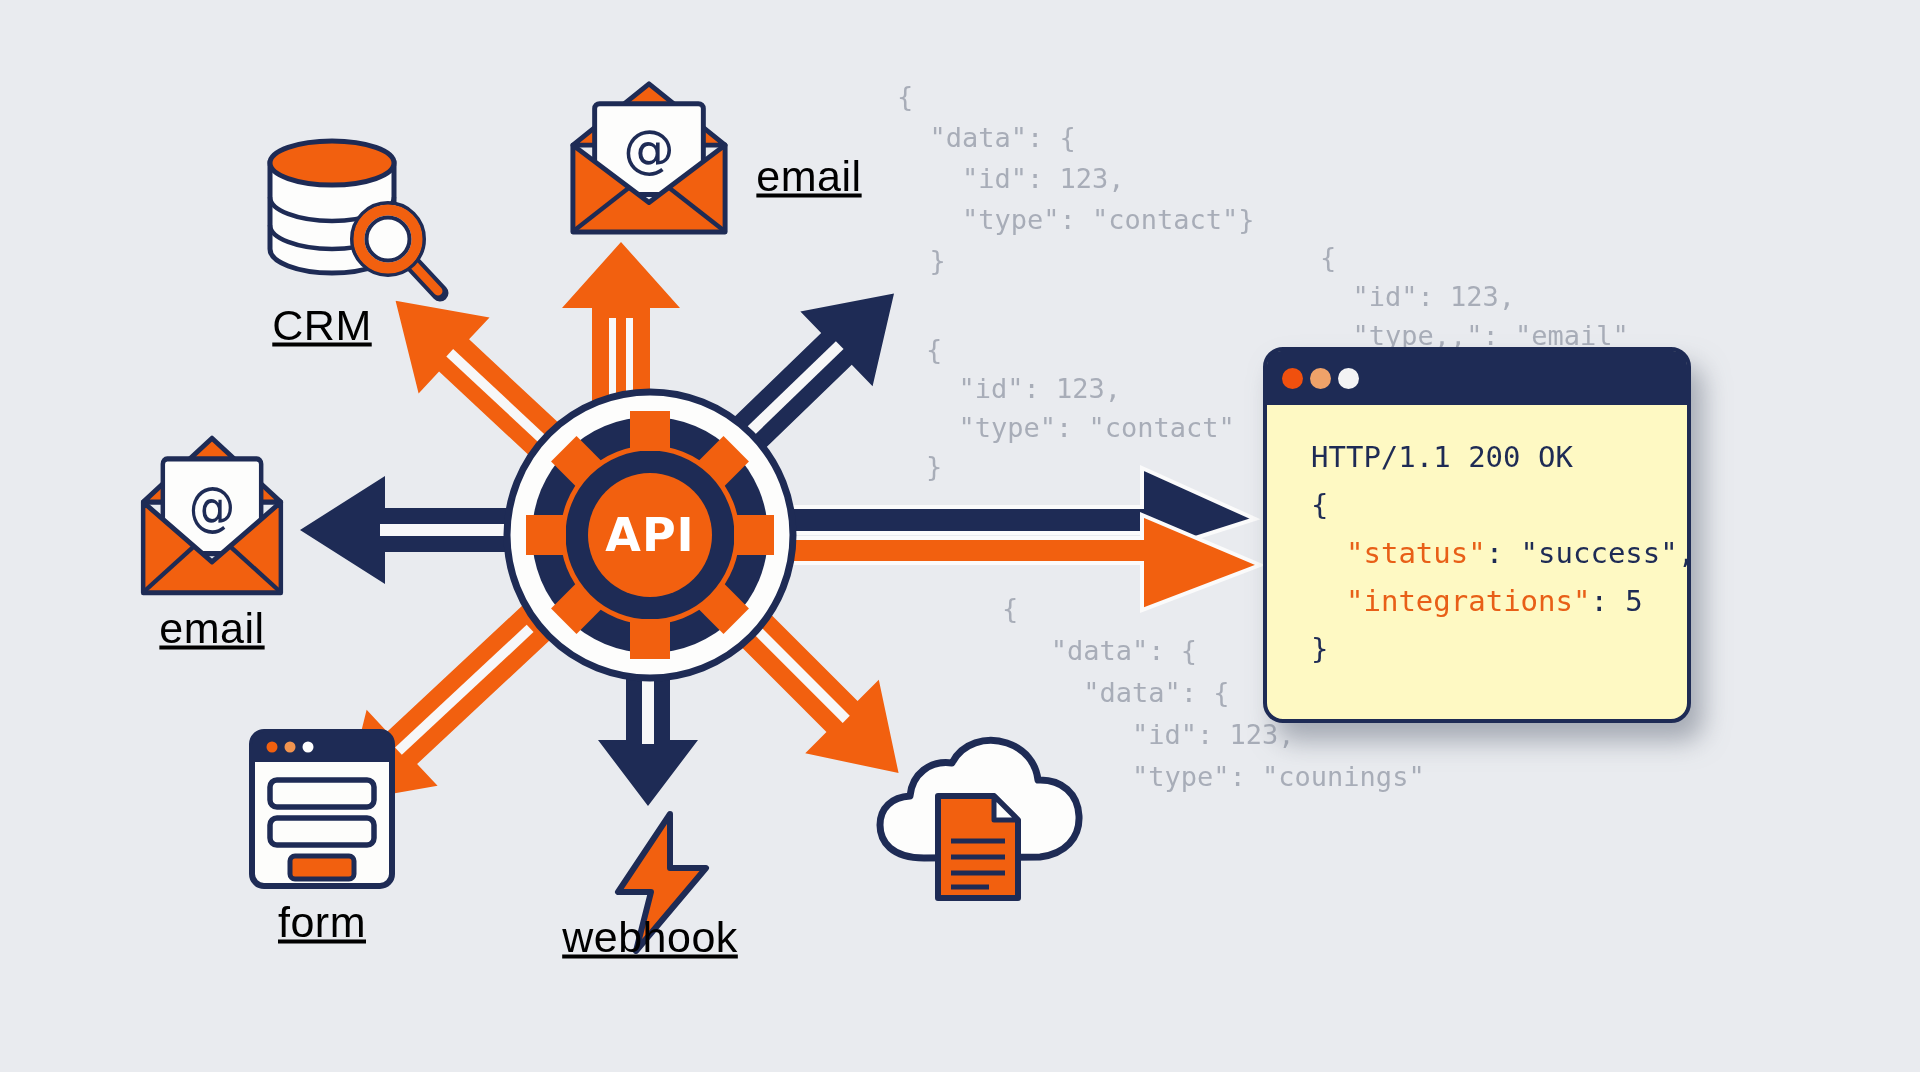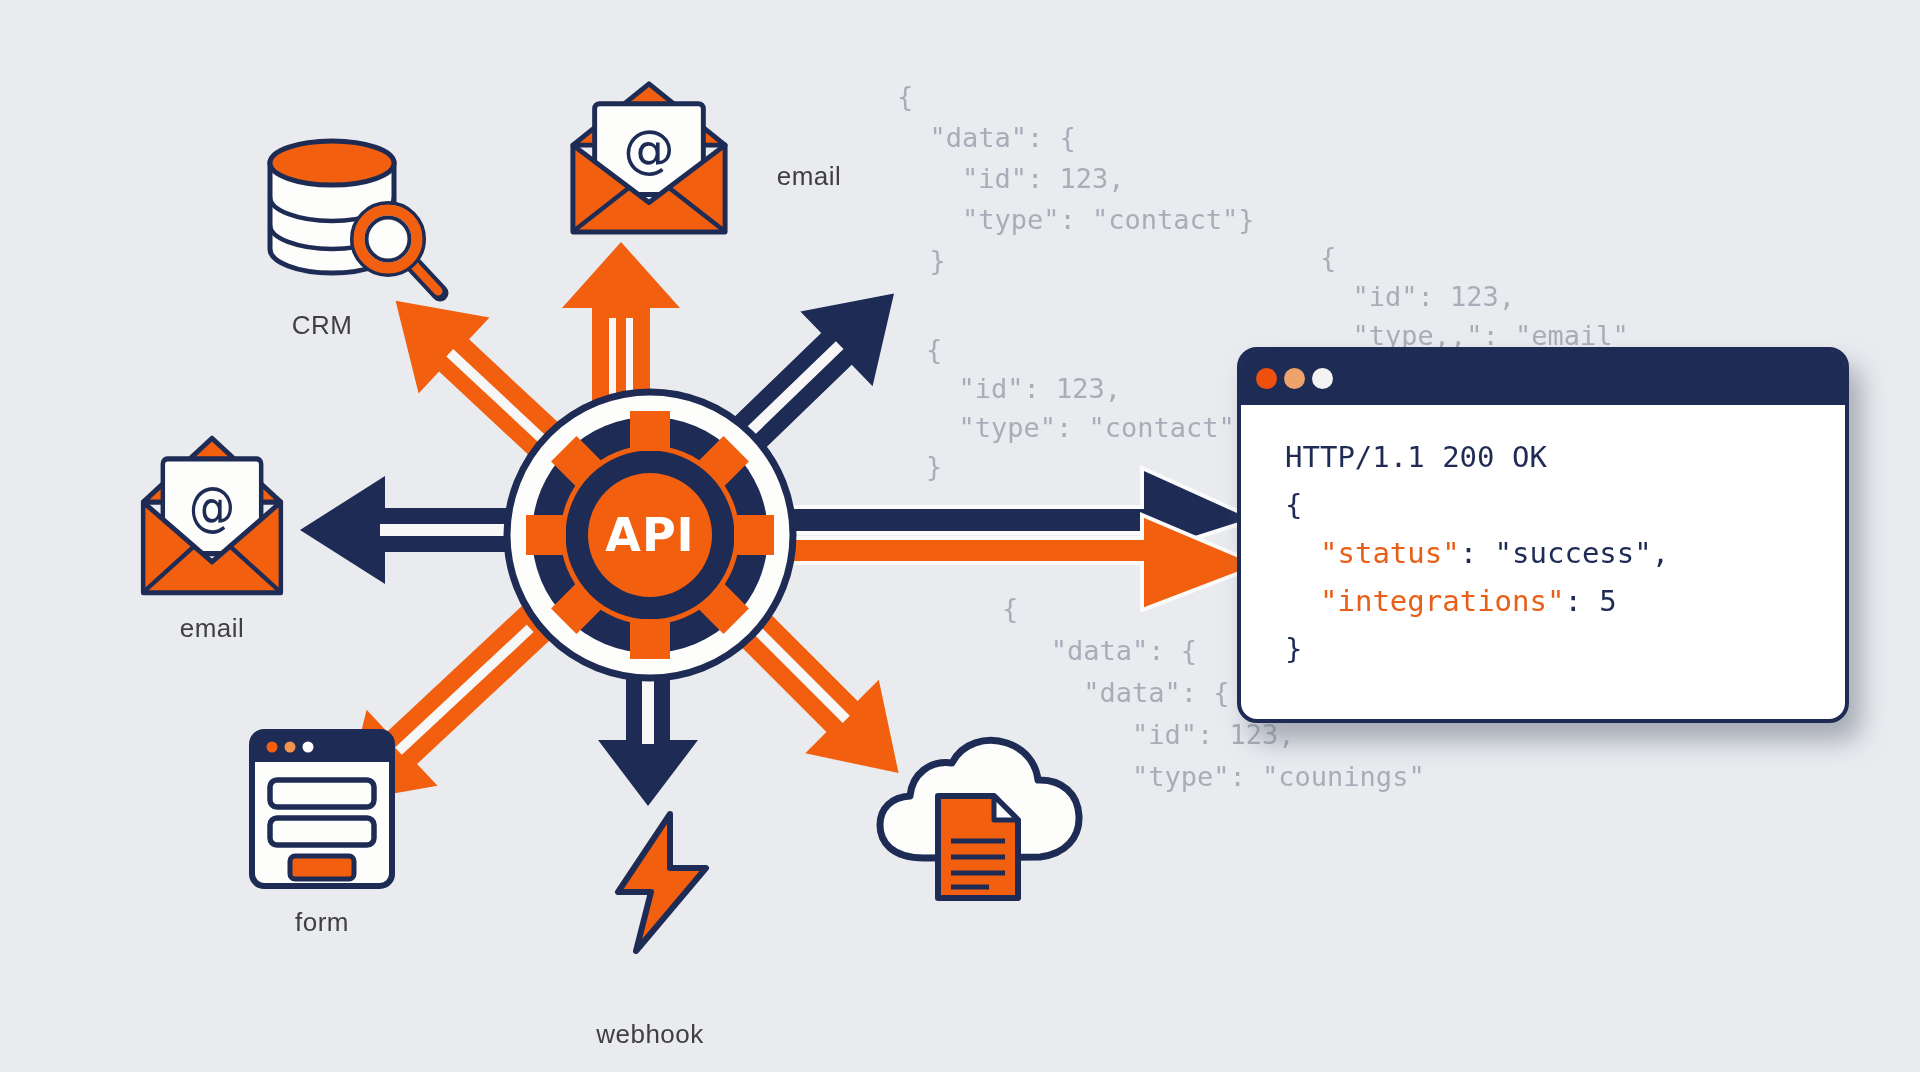--- a/index.html
+++ b/index.html
@@ -14,29 +14,29 @@
   .sn-top    { left:897px;  top:76px; }
   .sn-right  { left:1320px; top:238px; line-height:39px; }
   .sn-middle { left:926px;  top:330px; line-height:39px; }
   .sn-bottom { left:1002px; top:588px; line-height:42px; }
 
   
   .arrow { position:absolute; z-index:2; }
 
   
   .icon { position:absolute; z-index:3; }
-  .node-label { position:absolute; z-index:3; font-size:26px; font-weight:500;
-                color:#404040; transform:translate(-50%,-50%); white-space:nowrap;
-                letter-spacing:.5px; }
+  .node-label { position:absolute; z-index:3; font-size:43px; font-weight:500;
+                color:#000000; transform:translate(-50%,-50%); white-space:nowrap;
+                letter-spacing:.5px;text-decoration:underline; }
 
   .hub { position:absolute; left:498px; top:383px; z-index:3; }
 
   
-  .window { position:absolute; left:1237px; top:347px; width:612px; height:376px; z-index:4;
-            background:#ffffff; border:4px solid #1e2b55; border-radius:20px;
+  .window { position:absolute; left:1263px; top:347px; width:428px; height:376px; z-index:4;
+            background:#fef9c3; border:4px solid #1e2b55; border-radius:20px;
             box-shadow:12px 18px 26px rgba(110,116,132,.55); }
   .titlebar { height:54px; background:#1e2b55; border-radius:14px 14px 0 0;
               display:flex; align-items:center; padding-left:15px; gap:7px; }
   .dot { width:21px; height:21px; border-radius:50%; }
   .dot-1 { background:#f0500e; }
   .dot-2 { background:#efa269; }
   .dot-3 { background:#f3f3f4; }
   .win-body { padding:28px 0 0 44px; font-family:"DejaVu Sans Mono", monospace;
               font-size:29px; line-height:48px; color:#1e2b55; }
   .win-body div { white-space:pre; }
@@ -179,21 +179,21 @@
     <circle cx="60" cy="19" r="5.5" fill="#ffffff"></circle>
     <rect x="22" y="52" width="104" height="27" rx="7" fill="#fdfdfb" stroke="#1e2b55" stroke-width="5.5"></rect>
     <rect x="22" y="90" width="104" height="27" rx="7" fill="#fdfdfb" stroke="#1e2b55" stroke-width="5.5"></rect>
     <rect x="42" y="128" width="64" height="23" rx="5" fill="#f2600f" stroke="#1e2b55" stroke-width="5"></rect>
   </svg>
   <div class="node-label" style="left:322px; top:922px;text-align:center;">form</div>
 
   <svg class="icon" style="left:606px; top:810px;" width="110" height="145" viewBox="0 0 110 145">
     <path d="M64 4 L12 82 H45 L30 141 L100 58 H64 Z" fill="#f2600f" stroke="#1e2b55" stroke-width="6" stroke-linejoin="round"></path>
   </svg>
-  <div class="node-label" style="left:650px; top:1034px;">webhook</div>
+  <div class="node-label" style="left:650px; top:937px;">webhook</div>
 
   <svg class="icon" style="left:872px; top:726px;" width="212" height="182" viewBox="0 0 212 182">
     <path d="M52 132 C 20 132 8 116 8 99 C 8 82 20 71 38 70 C 40 48 58 34 80 37 C 90 17 114 10 135 17 C 153 23 164 37 166 54 C 190 53 206 68 207 90 C 208 112 193 128 168 131 Z" fill="#fdfdfc" stroke="#1e2b55" stroke-width="7" stroke-linejoin="round"></path>
     <g>
       <path d="M66 70 H122 L146 94 V172 H66 Z" fill="#f2600f" stroke="#1e2b55" stroke-width="6" stroke-linejoin="round"></path>
       <path d="M122 70 V94 H146 Z" fill="#fdfdfc" stroke="#1e2b55" stroke-width="5" stroke-linejoin="round"></path>
       <line x1="79" y1="115" x2="133" y2="115" stroke="#1e2b55" stroke-width="5"></line>
       <line x1="79" y1="131" x2="133" y2="131" stroke="#1e2b55" stroke-width="5"></line>
       <line x1="79" y1="147" x2="133" y2="147" stroke="#1e2b55" stroke-width="5"></line>
       <line x1="79" y1="161" x2="117" y2="161" stroke="#1e2b55" stroke-width="5"></line>

